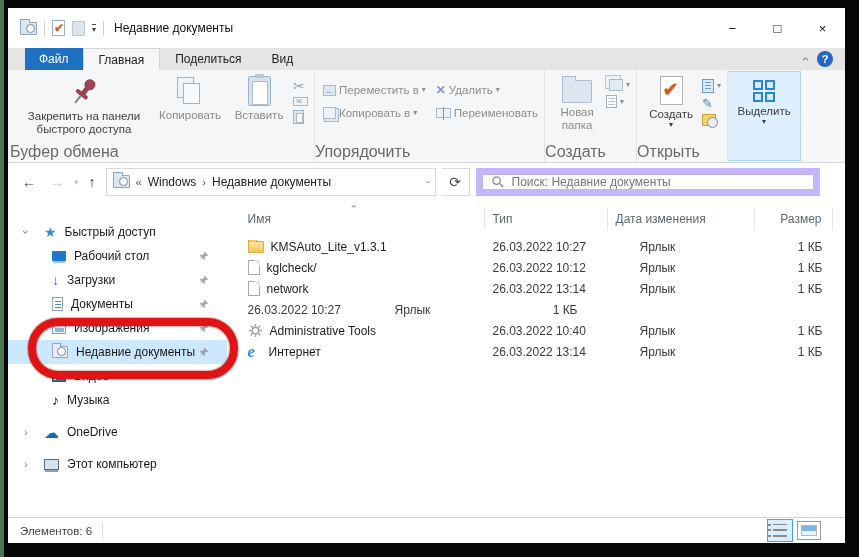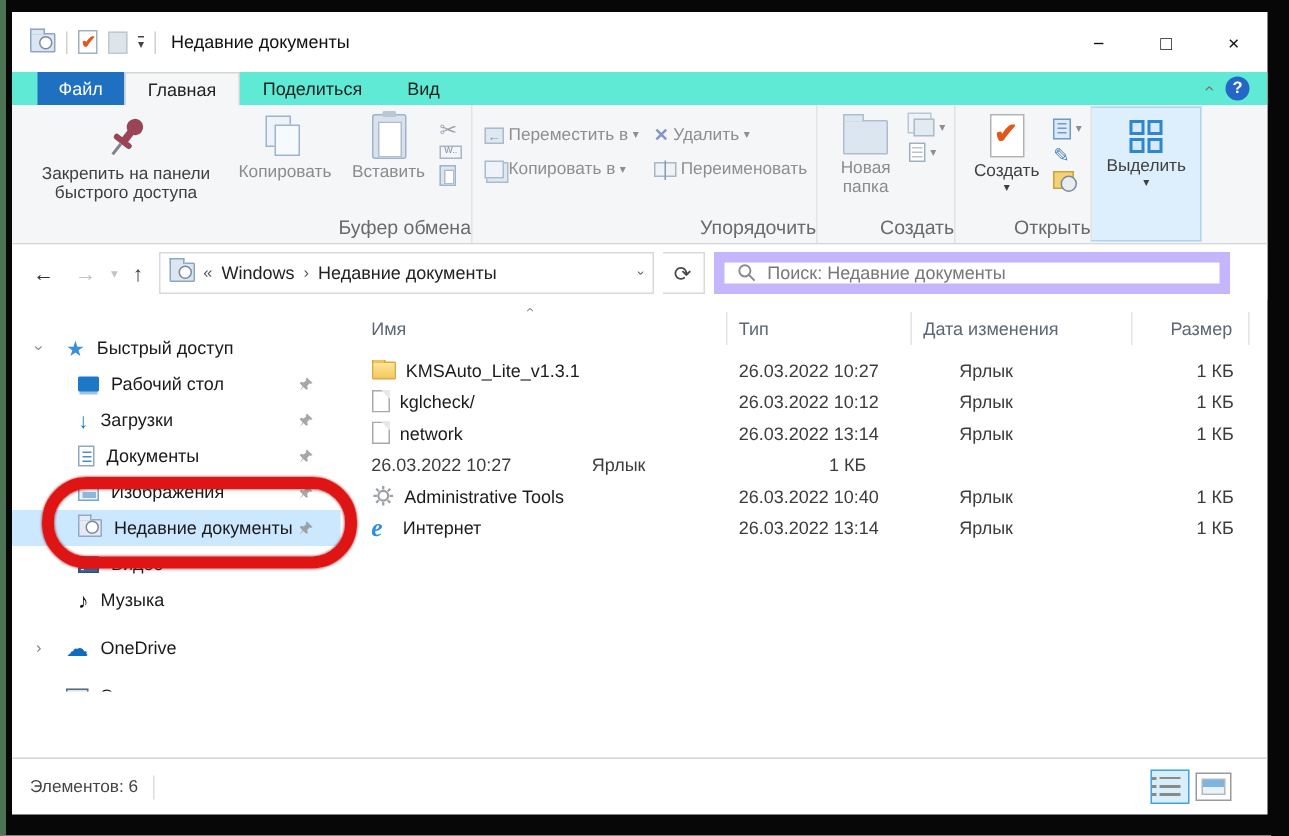--- a/index.html
+++ b/index.html
@@ -26,34 +26,34 @@
   .icon-recent-mini::after { content:""; position:absolute; right:1px; bottom:1px; width:7px; height:7px; border-radius:50%; background:#fff; border:1px solid #7d8a99; }
   .icon-doc-check { position:relative; width:13px; height:16px; background:#fff; border:1px solid #9fb0c0; }
   .icon-doc-check .chk { position:absolute; left:1px; top:0px; color:#e0581b; font-size:12px; line-height:14px; font-weight:bold; }
   .icon-doc-gray { width:13px; height:15px; background:#dde4ea; border:1px solid #bfc9d2; }
   .qat-drop { display:inline-block; font-size:8px; color:#444; border-top:1px solid #444; padding-top:1px; line-height:7px; }
   .title-text { margin-left:10px; font-size:12px; color:#111; }
   .wincontrols { margin-left:auto; display:flex; height:40px; }
   .wc { width:45px; display:flex; align-items:center; justify-content:center; font-size:13px; color:#111; cursor:default; }
 
   
-  .tabrow { height:22px; display:flex; align-items:stretch; padding-left:17px; flex:0 0 auto; position:relative; background:#5eead4; }
+  .tabrow { height:22px; display:flex; align-items:stretch; padding-left:17px; flex:0 0 auto; position:relative; background:#e5e5e5; }
   .tab { display:flex; align-items:center; padding:0 15px; font-size:12px; color:#222; }
   .tab-file { background:#1f70c1; color:#fff; padding:0 14px; }
   .tab-active { background:#f5f6f7; border:1px solid #d5d5d5; border-bottom:none; }
   .tabrow-right { margin-left:auto; display:flex; align-items:center; gap:10px; padding-right:12px; }
   .collapse-chev { display:inline-block; color:#777; font-size:12px; transform:rotate(-90deg); }
   .help-circle { width:16px; height:16px; border-radius:50%; background:#2567c6; color:#fff; font-size:11px; font-weight:bold; display:flex; align-items:center; justify-content:center; }
 
   
   .ribbon { height:93px; background:#f5f6f7; border-bottom:1px solid #d5d5d5; display:flex; flex:0 0 auto; padding-left:2px; }
   .rgroup { display:flex; flex-direction:column; }
   .rgroup + .rgroup { border-left:1px solid #e3e3e3; }
   .rgroup-content { flex:1; display:flex; align-items:flex-start; padding:4px 6px 0 6px; }
-  .rgroup-label { height:17px; text-align:right; font-size:13px; color:#6a6a6a; line-height:14px; }
+  .rgroup-label { height:17px; text-align:left; font-size:16px; color:#6a6a6a; line-height:14px; }
   .bigbtn { display:flex; flex-direction:column; align-items:center; text-align:center; font-size:11.5px; color:#3f3f3f; padding:2px 5px; line-height:13px; }
   .bigbtn .lbl { margin-top:3px; }
   .bigbtn.dim { color:#8b8b8b; }
   .drop { font-size:8px; color:inherit; line-height:8px; }
   .smallcol { display:flex; flex-direction:column; gap:4px; margin:5px 0 0 3px; }
   .sbtn { display:flex; align-items:center; gap:3px; font-size:11.5px; color:#8e8e8e; line-height:14px; }
   .stack2 { display:flex; flex-direction:column; gap:9px; margin-top:9px; }
   .cols { display:flex; gap:10px; margin-left:2px; }
 
   .pin-big { position:relative; width:26px; height:31px; transform:rotate(38deg); }
@@ -170,21 +170,21 @@
   .fi { display:inline-block; position:relative; flex:0 0 auto; }
   .fi-folder { width:16px; height:12px; background:linear-gradient(#ffe49a,#f5c95c); border:1px solid #d8a93e; border-radius:1px; }
   .fi-folder::before { content:""; position:absolute; left:-1px; top:-4px; width:7px; height:3px; background:#f0c25a; border:1px solid #d8a93e; border-bottom:none; }
   .fi-file { width:12px; height:15px; background:#fff; border:1px solid #a9a9a9; }
   .fi-file::before { content:""; position:absolute; right:-1px; top:-1px; border:3px solid #e8e8e8; border-left-color:transparent; border-bottom-color:transparent; }
   .fi-text { width:12px; height:15px; background:#fff; border:1px solid #a9a9a9; }
   .fi-text::after { content:""; position:absolute; left:2px; top:3px; width:7px; height:1px; background:#9aa7b2; box-shadow:0 3px 0 #9aa7b2, 0 6px 0 #9aa7b2; }
   .fi-ie { color:#2e8ee0; font-family:"Liberation Serif", serif; font-style:italic; font-weight:bold; font-size:17px; line-height:15px; width:14px; }
 
   
-  .statusbar { height:38px; border-top:1px solid #d6d6d6; display:flex; align-items:center; padding:0 24px 0 12px; font-size:11.5px; color:#444; flex:0 0 auto;margin-top:44px; }
+  .statusbar { height:26px; border-top:1px solid #d6d6d6; display:flex; align-items:center; padding:0 24px 0 12px; font-size:11.5px; color:#444; flex:0 0 auto;margin-top:44px; }
   .status-sep { width:1px; height:16px; background:#dcdcdc; margin-left:10px; }
   .viewbtns { margin-left:auto; display:flex; align-items:center; gap:4px; }
   .vb-details { width:26px; height:23px; border:1px solid #42a6dd; background:#d9eefb; display:flex; align-items:center; justify-content:center; }
   .vb-details .glyph { width:14px; height:13px; background:
       repeating-linear-gradient(#8a8a8a 0 1.5px, transparent 1.5px 5.5px); position:relative; }
   .vb-details .glyph::before { content:""; position:absolute; left:-5px; top:0; width:3px; height:13px;
       background:repeating-linear-gradient(#8a8a8a 0 2px, transparent 2px 5.5px); }
   .vb-thumb { width:24px; height:19px; border:1px solid #9a9a9a; background:#fff; display:flex; align-items:center; justify-content:center; }
   .vb-thumb .glyph { width:16px; height:11px; background:linear-gradient(#7db4e0 55%, #e9f2f8 55%); border:1px solid #b0b8c0; }
 

